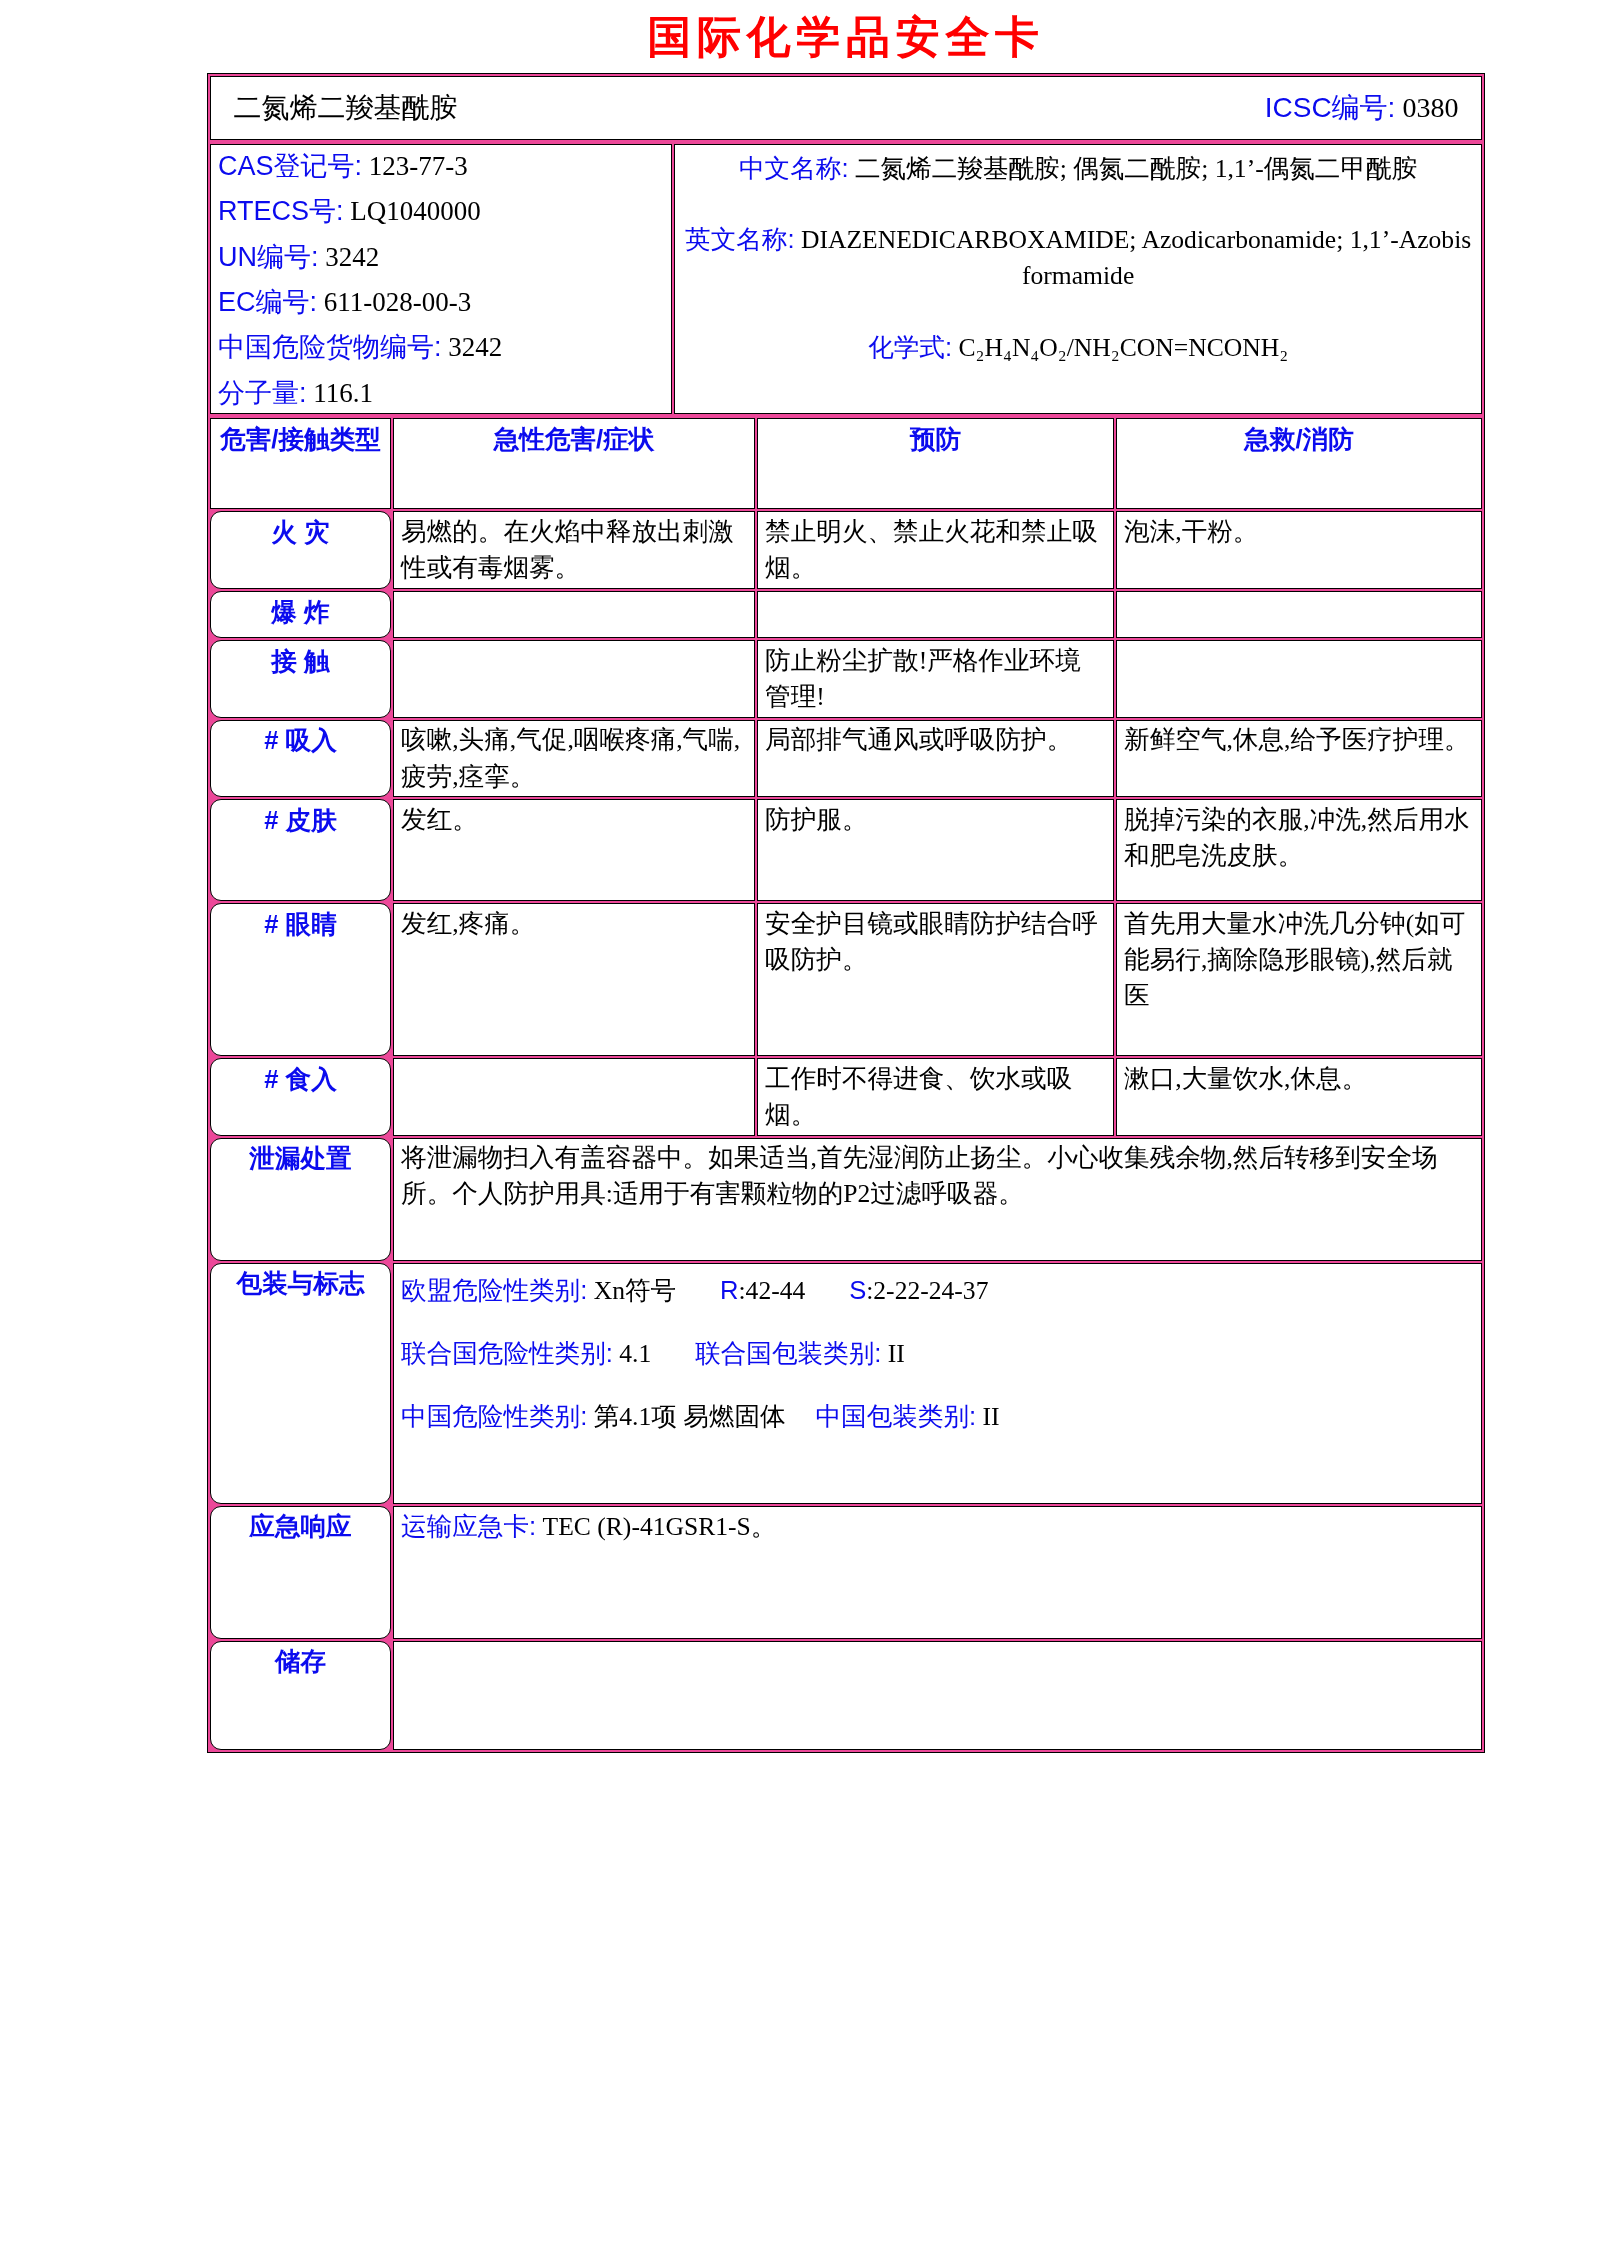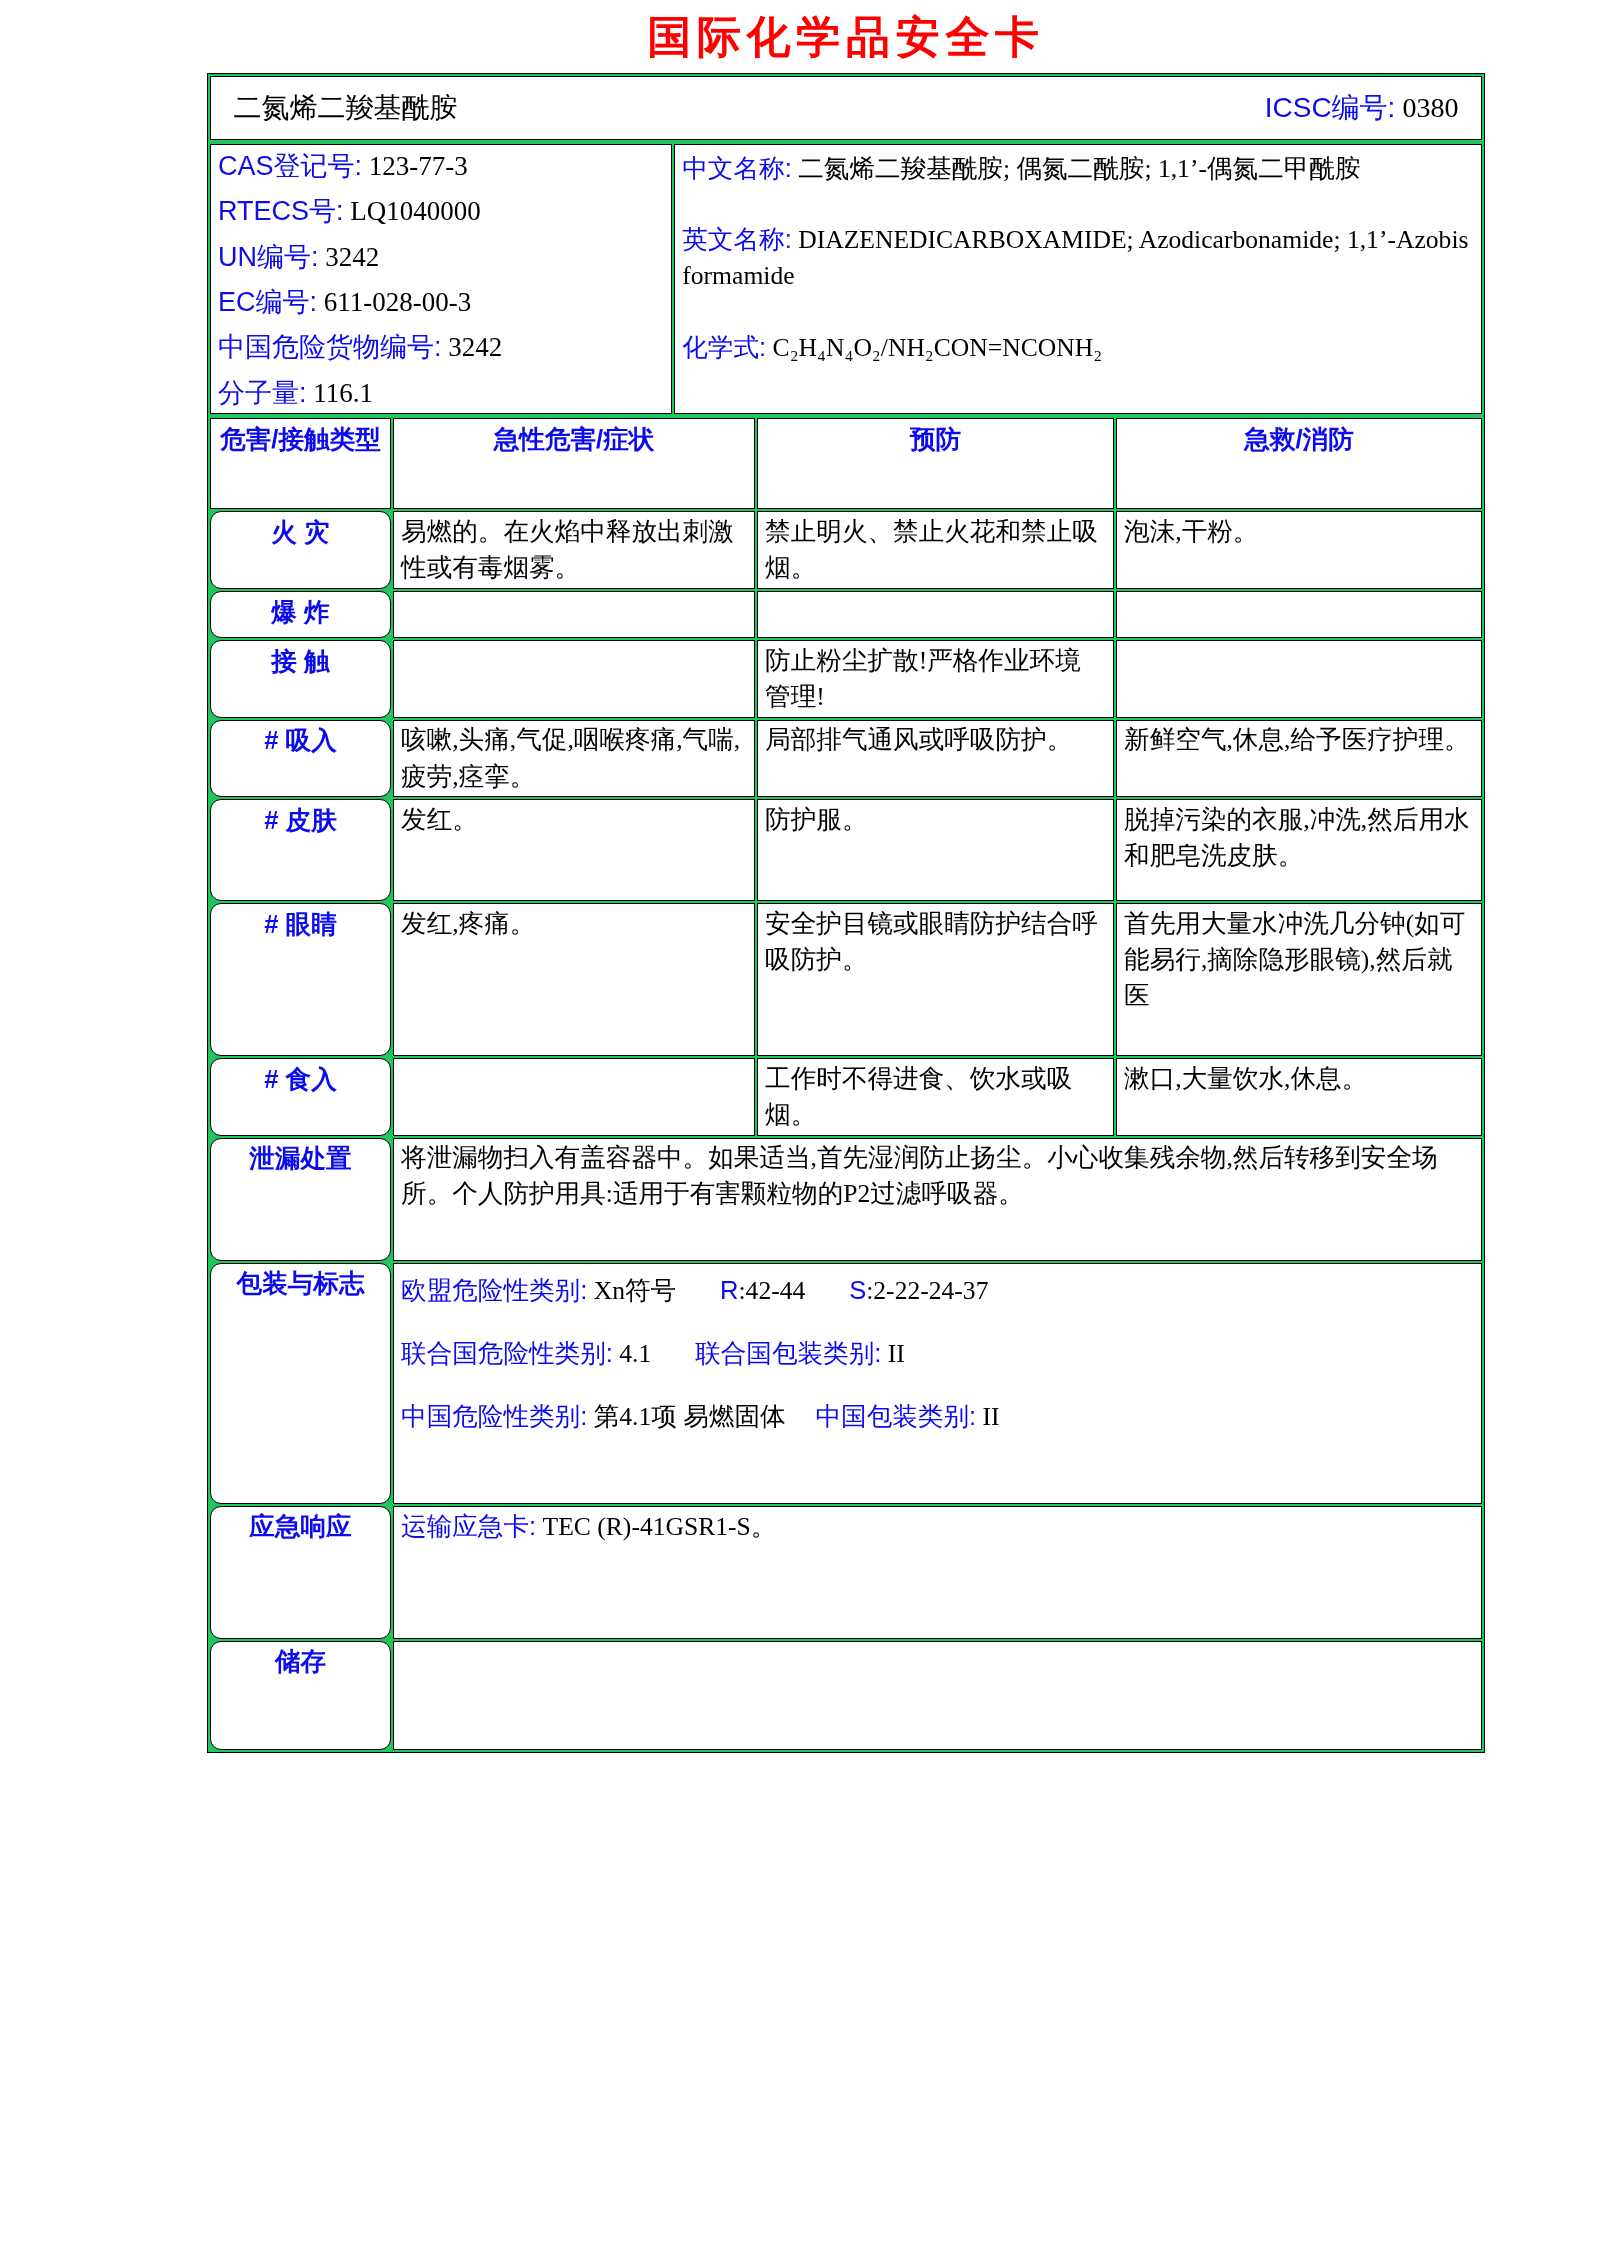--- a/index.html
+++ b/index.html
@@ -25,21 +25,21 @@
     font-weight: bold;
     font-size: 44px;
     letter-spacing: 5.7px;
     color: #ff0000;
     line-height: 1.1;
   }
   .card {
     margin-left: 207px;
     width: 1278px;
     border: 1.4px solid #000;
-    background: #22c55e;
+    background: #ec4899;
     box-sizing: border-box;
   }
   table.sec {
     border-collapse: separate;
     border-spacing: 2.1px;
     width: 100%;
     table-layout: fixed;
   }
   table.sec td {
     border: 1.4px solid #000;
@@ -74,21 +74,21 @@
   
   td.id-left { height: 270px; }
   .id-lines {
     display: flex;
     flex-direction: column;
     justify-content: space-between;
     height: 100%;
     font-size: 27px;
   }
   .id-line { white-space: nowrap; }
-  td.id-right { font-size: 27px; }
+  td.id-right { font-size: 27px; text-align: center; }
   .id-block { margin: 2.8px 0 0 0; }
   .id-block.gap-after { margin-bottom: 34px; }
   
   td.hdr {
     text-align: center;
     vertical-align: middle;
     color: #0b0bee;
     font-family: "Liberation Sans", sans-serif;
     font-weight: bold;
     font-size: 27px;

